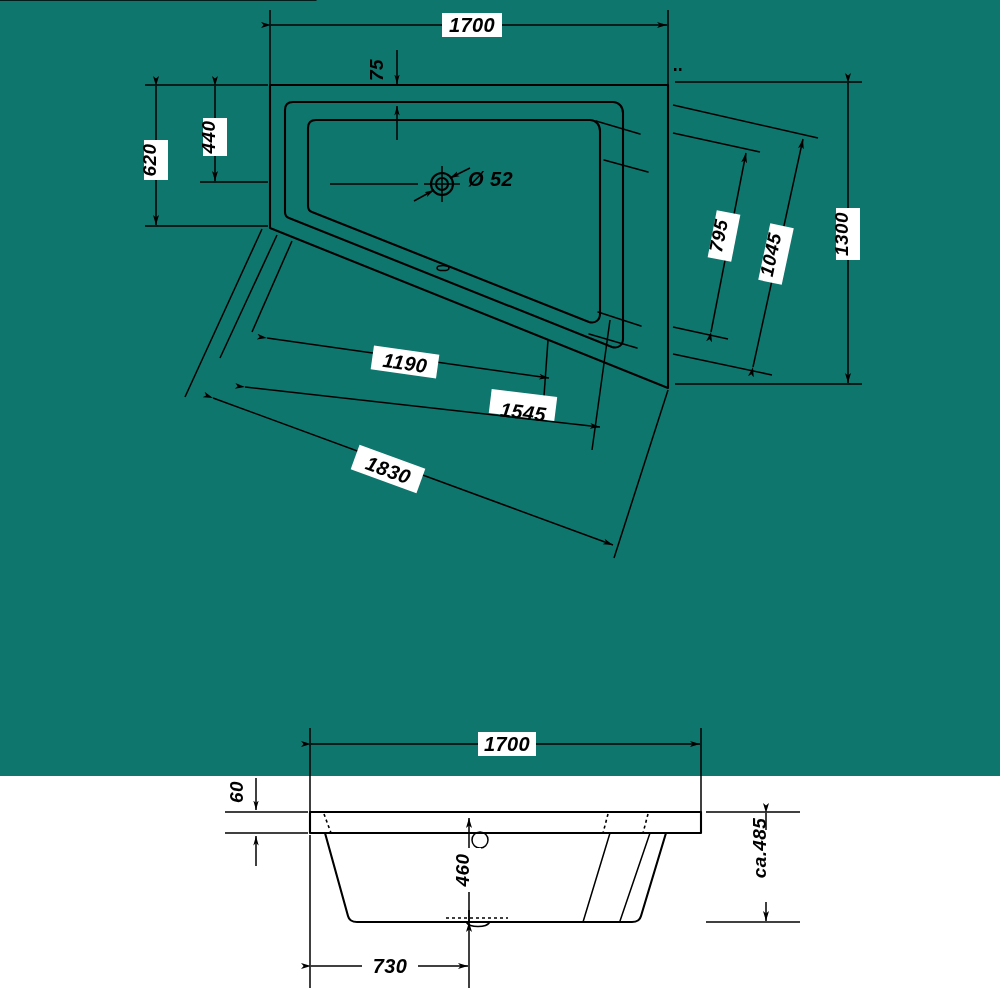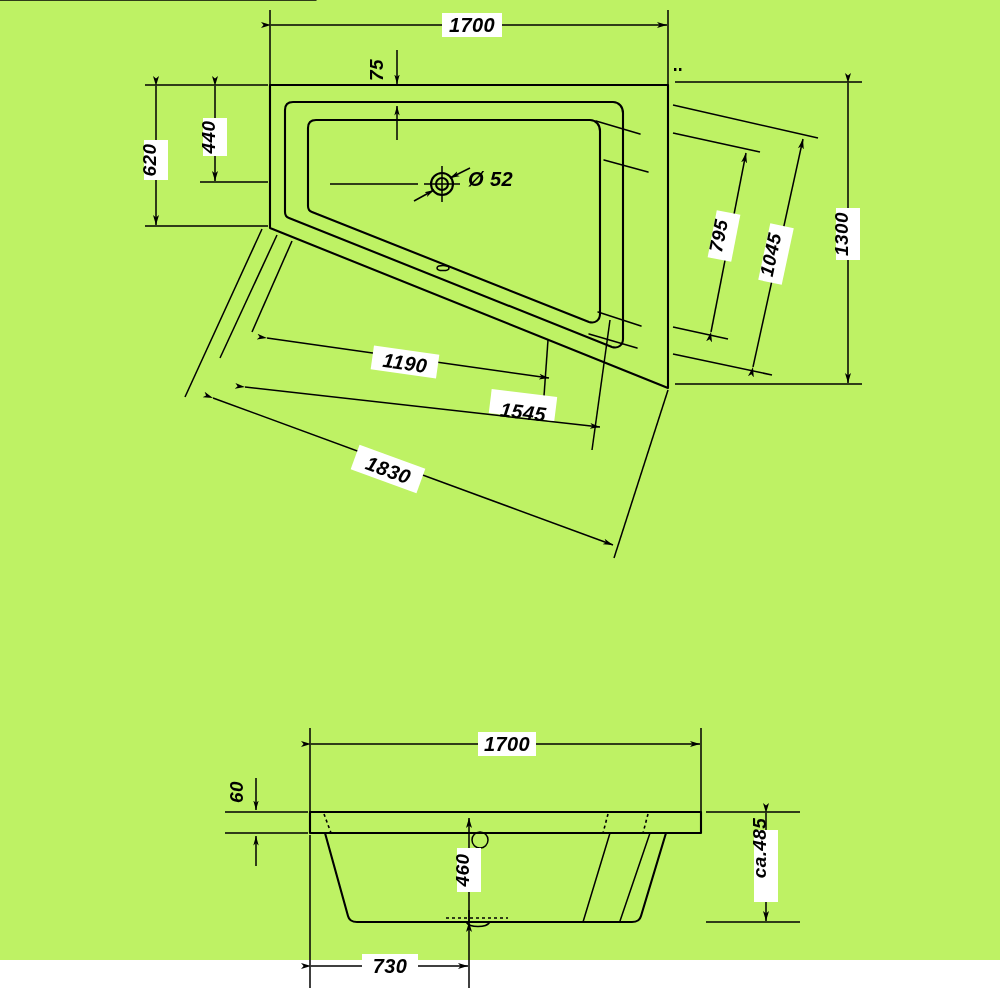--- a/index.html
+++ b/index.html
@@ -10,22 +10,22 @@
   }
   body {
     width: 1000px;
     height: 1000px;
     font-family: "Liberation Sans", sans-serif;
     overflow: hidden;
   }
   #sheet {
     position: relative;
     width: 1000px;
-    height: 960px;
-    background: #bef264;
+    height: 776px;
+    background: #0f766e;
   }
   svg#drawing {
     position: absolute;
     top: 0;
     left: 0;
     width: 1000px;
     height: 1000px;
     display: block;
   }
   .obj      { fill: none; stroke: #000000; stroke-width: 2.1; stroke-linejoin: round; stroke-linecap: round; }

